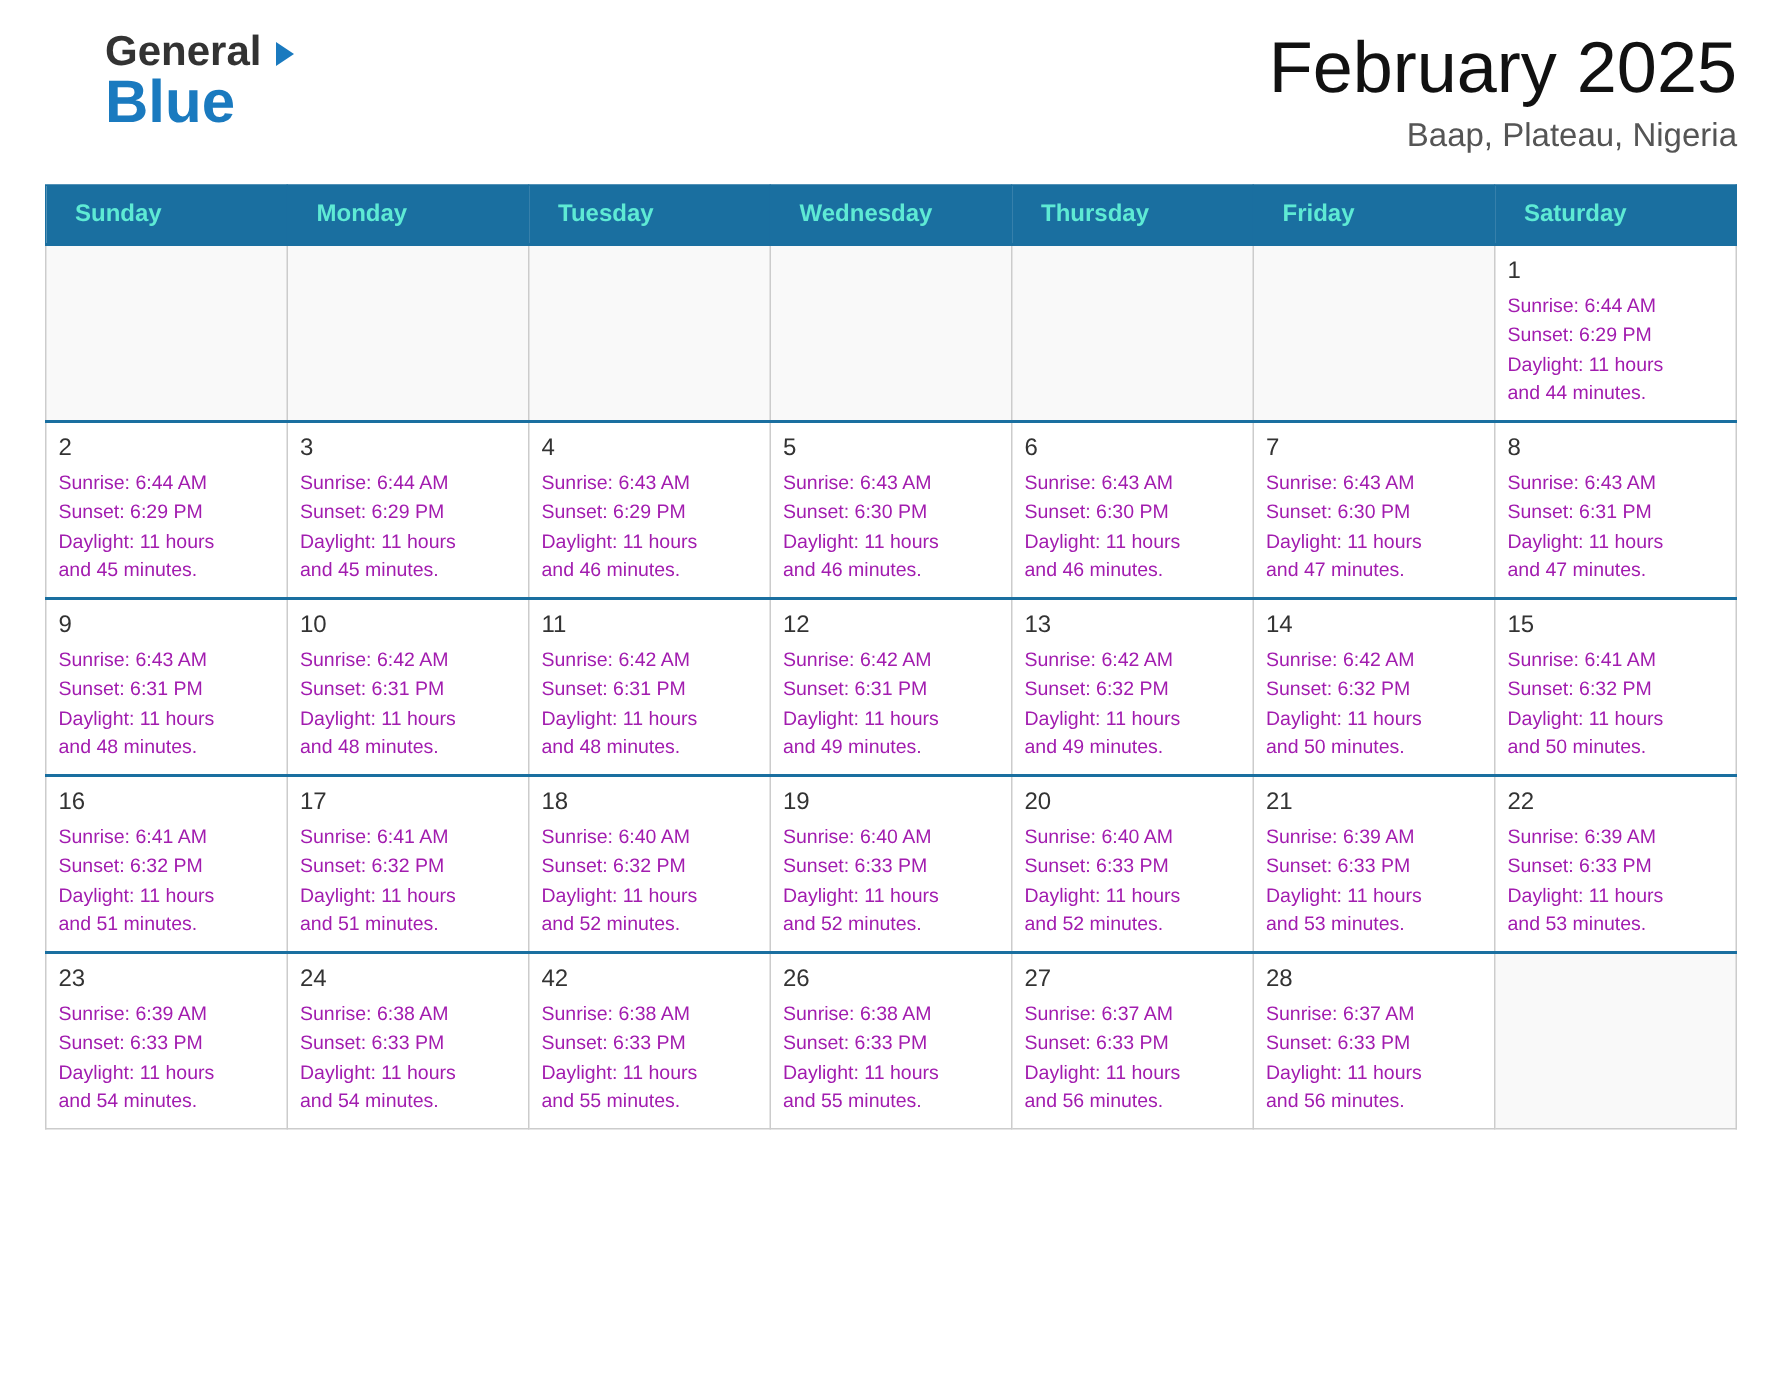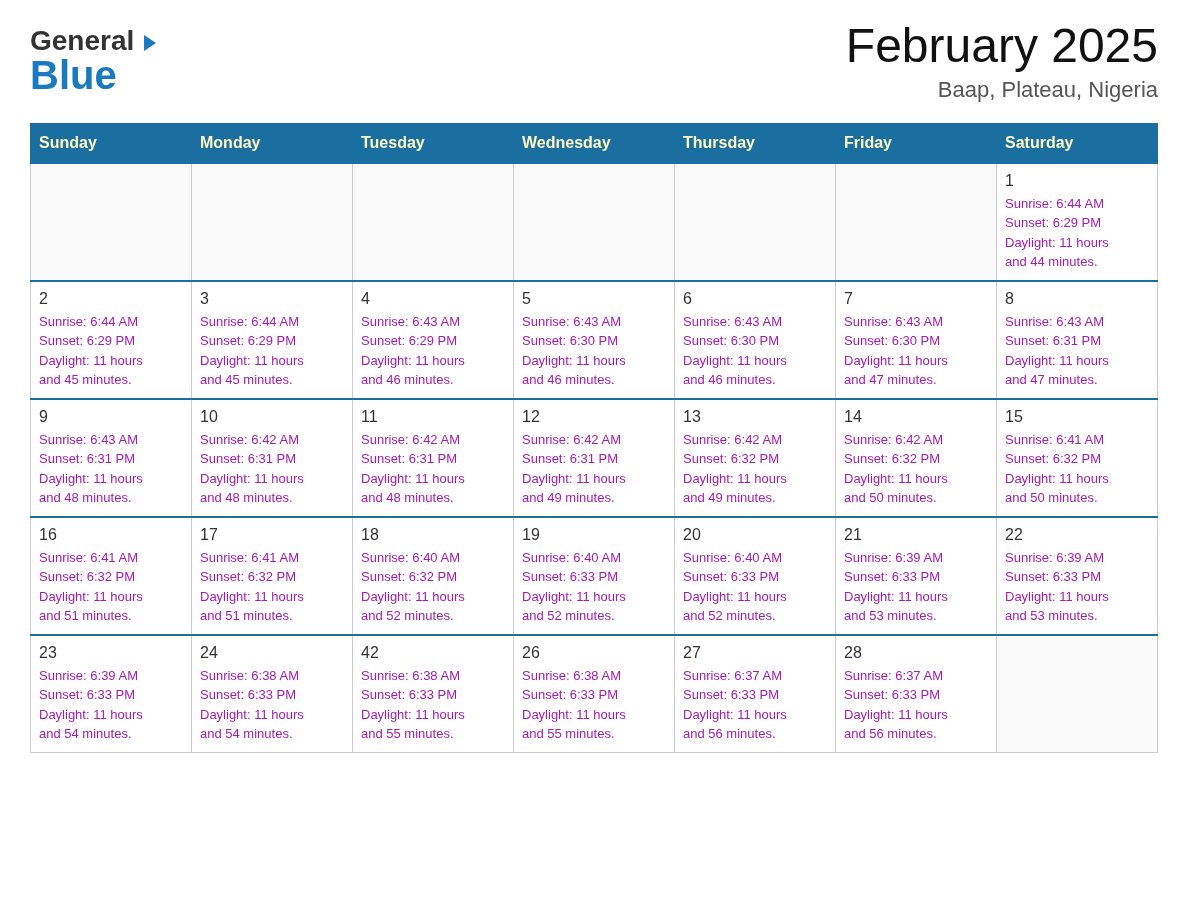--- a/index.html
+++ b/index.html
@@ -6,22 +6,23 @@
     body {
       font-family: Arial, sans-serif;
       background: #fff;
       padding: 20px 30px;
       width: 1188px;
       min-height: 918px;
     }
     .header {
       display: flex;
       justify-content: space-between;
-      align-items: center;
+      align-items: flex-start;
       margin-bottom: 20px;
+      margin-left: 40px;
     }
     .logo {
       display: flex;
       flex-direction: column;
       align-items: flex-start;
     }
     .logo-general {
       font-size: 28px;
       font-weight: bold;
       color: #333;
@@ -52,22 +53,22 @@
       color: #555;
       margin-top: 4px;
     }
     .calendar {
       width: 100%;
       border-collapse: collapse;
       border: 1px solid #bbb;
     }
     .calendar thead th {
       background-color: #1a6fa0;
-      color: #fef9c3;
-      padding: 10px 8px;
+      color: #5eead4;
+      padding: 10px 19px;
       font-size: 16px;
       font-weight: bold;
       text-align: left;
       border: 1px solid #1a6fa0;
     }
     .calendar tbody td {
       vertical-align: top;
       padding: 8px;
       border: 1px solid #ccc;
       width: 14.28%;

